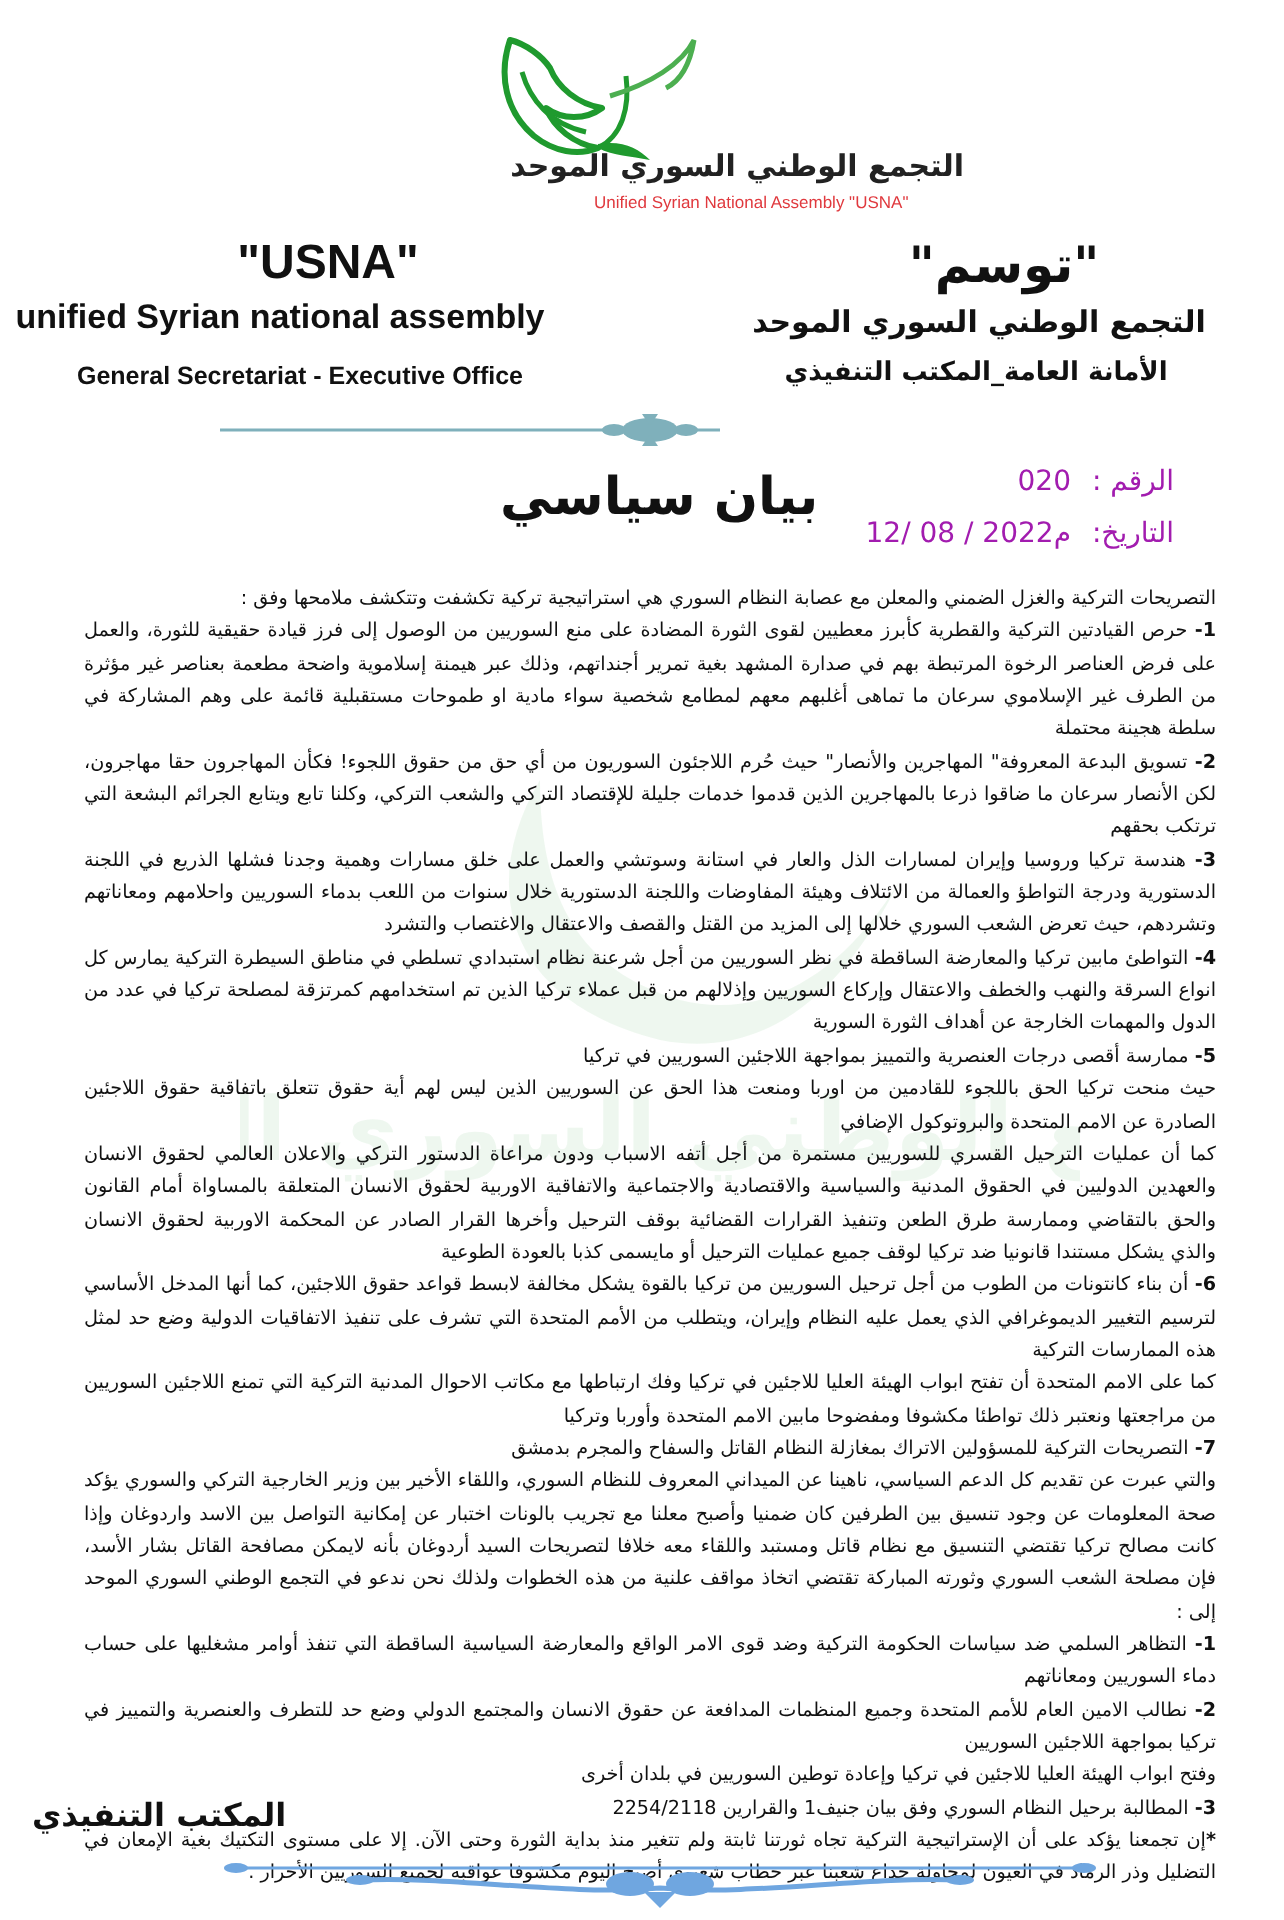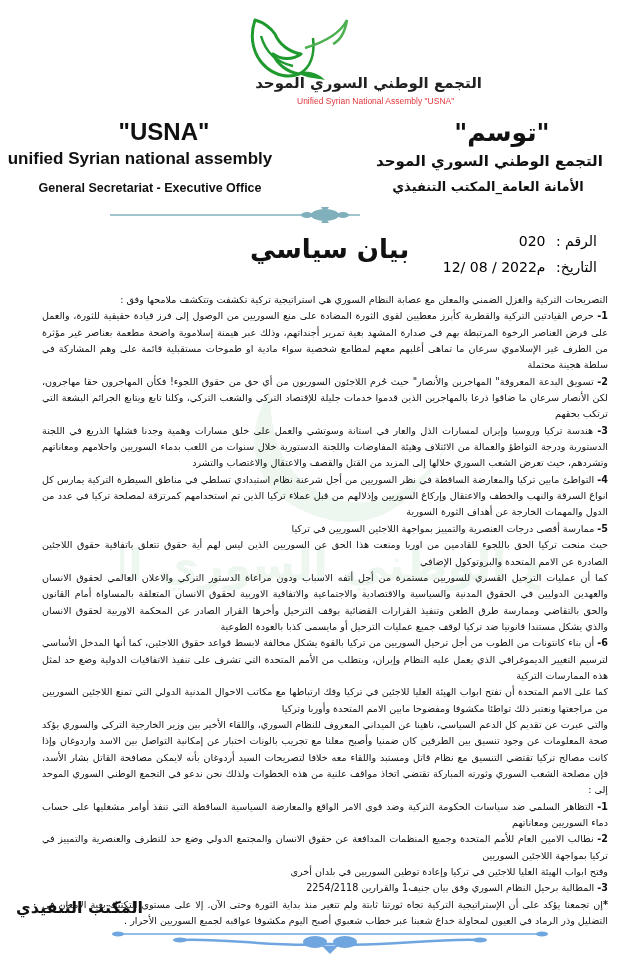--- a/index.html
+++ b/index.html
@@ -10,21 +10,21 @@
   .logo-en { position:absolute; left:82px; top:88px; width:180px; font-size:8.5px; color:#e0393e; white-space:nowrap; font-family:"Liberation Sans", sans-serif; }
   .hdr-left { position:absolute; left:0; top:118px; width:320px; text-align:center; font-family:"Liberation Sans", sans-serif; }
   .hdr-left .abbr { font-size:24px; font-weight:bold; margin-left:8px; }
   .hdr-left .full { font-size:17px; font-weight:bold; margin-top:3px; margin-left:-40px; }
   .hdr-left .office { font-size:12.5px; font-weight:bold; margin-top:12px; margin-left:-20px; }
   .hdr-right { position:absolute; right:0; top:118px; width:320px; text-align:center; direction:rtl; font-family:"DejaVu Sans", sans-serif; }
   .hdr-right .abbr { font-size:25px; font-weight:bold; margin-right:-40px; line-height:30px; }
   .hdr-right .full { font-size:15px; font-weight:bold; margin-top:4px; margin-right:-15px; }
   .hdr-right .office { font-size:13px; font-weight:bold; margin-top:9px; margin-right:-12px; }
   .divider-top { position:absolute; left:110px; top:205px; width:250px; height:20px; }
-  .meta { position:absolute; right:45px; top:228px; direction:rtl; font-size:14px; color:#000000; line-height:26px; }
+  .meta { position:absolute; right:55px; top:228px; direction:rtl; font-size:14px; color:#a21caf; line-height:26px; }
   .meta .val { direction:ltr; display:inline-block; margin-right:6px; }
   .title { position:absolute; left:250px; top:234px; font-size:26px; font-weight:bold; direction:rtl; font-family:"DejaVu Sans", sans-serif; }
   .body { position:absolute; left:42px; top:292px; width:566px; direction:rtl; text-align:justify; font-size:9.6px; line-height:16.35px; color:#111; }
   .body p { margin:0; }
   .body b { font-weight:bold; }
   .sig { position:absolute; left:16px; top:898px; font-size:16px; font-weight:bold; direction:rtl; }
   .divider-bot { position:absolute; left:90px; top:928px; width:480px; height:26px; }
   .watermark { position:absolute; left:120px; top:380px; width:420px; height:220px; opacity:0.07; pointer-events:none; }
 </style>
 </head>
@@ -86,21 +86,22 @@
 <div class="body" id="body">
     <p><span>التصريحات التركية والغزل الضمني والمعلن مع عصابة النظام السوري هي استراتيجية تركية تكشفت وتتكشف ملامحها وفق :</span></p>
     <p><b>1-</b><span> حرص القيادتين التركية والقطرية كأبرز معطيين لقوى الثورة المضادة على منع السوريين من الوصول إلى فرز قيادة حقيقية للثورة، والعمل على فرض العناصر الرخوة المرتبطة بهم في صدارة المشهد بغية تمرير أجنداتهم، وذلك عبر هيمنة إسلاموية واضحة مطعمة بعناصر غير مؤثرة من الطرف غير الإسلاموي سرعان ما تماهى أغلبهم معهم لمطامع شخصية سواء مادية او طموحات مستقبلية قائمة على وهم المشاركة في سلطة هجينة محتملة</span></p>
     <p><b>2-</b><span> تسويق البدعة المعروفة" المهاجرين والأنصار" حيث حُرم اللاجئون السوريون من أي حق من حقوق اللجوء! فكأن المهاجرون حقا مهاجرون، لكن الأنصار سرعان ما ضاقوا ذرعا بالمهاجرين الذين قدموا خدمات جليلة للإقتصاد التركي والشعب التركي، وكلنا تابع ويتابع الجرائم البشعة التي ترتكب بحقهم</span></p>
     <p><b>3-</b><span> هندسة تركيا وروسيا وإيران لمسارات الذل والعار في استانة وسوتشي والعمل على خلق مسارات وهمية وجدنا فشلها الذريع في اللجنة الدستورية ودرجة التواطؤ والعمالة من الائتلاف وهيئة المفاوضات واللجنة الدستورية خلال سنوات من اللعب بدماء السوريين واحلامهم ومعاناتهم وتشردهم، حيث تعرض الشعب السوري خلالها إلى المزيد من القتل والقصف والاعتقال والاغتصاب والتشرد</span></p>
     <p><b>4-</b><span> التواطئ مابين تركيا والمعارضة الساقطة في نظر السوريين من أجل شرعنة نظام استبدادي تسلطي في مناطق السيطرة التركية يمارس كل انواع السرقة والنهب والخطف والاعتقال وإركاع السوريين وإذلالهم من قبل عملاء تركيا الذين تم استخدامهم كمرتزقة لمصلحة تركيا في عدد من الدول والمهمات الخارجة عن أهداف الثورة السورية</span></p>
     <p><b>5-</b><span> ممارسة أقصى درجات العنصرية والتمييز بمواجهة اللاجئين السوريين في تركيا</span></p>
     <p><span>حيث منحت تركيا الحق باللجوء للقادمين من اوربا ومنعت هذا الحق عن السوريين الذين ليس لهم أية حقوق تتعلق باتفاقية حقوق اللاجئين الصادرة عن الامم المتحدة والبروتوكول الإضافي</span></p>
     <p><span>كما أن عمليات الترحيل القسري للسوريين مستمرة من أجل أتفه الاسباب ودون مراعاة الدستور التركي والاعلان العالمي لحقوق الانسان والعهدين الدوليين في الحقوق المدنية والسياسية والاقتصادية والاجتماعية والاتفاقية الاوربية لحقوق الانسان المتعلقة بالمساواة أمام القانون والحق بالتقاضي وممارسة طرق الطعن وتنفيذ القرارات القضائية بوقف الترحيل وأخرها القرار الصادر عن المحكمة الاوربية لحقوق الانسان والذي يشكل مستندا قانونيا ضد تركيا لوقف جميع عمليات الترحيل أو مايسمى كذبا بالعودة الطوعية</span></p>
     <p><b>6-</b><span> أن بناء كانتونات من الطوب من أجل ترحيل السوريين من تركيا بالقوة يشكل مخالفة لابسط قواعد حقوق اللاجئين، كما أنها المدخل الأساسي لترسيم التغيير الديموغرافي الذي يعمل عليه النظام وإيران، ويتطلب من الأمم المتحدة التي تشرف على تنفيذ الاتفاقيات الدولية وضع حد لمثل هذه الممارسات التركية</span></p>
-    <p><span>كما على الامم المتحدة أن تفتح ابواب الهيئة العليا للاجئين في تركيا وفك ارتباطها مع مكاتب الاحوال المدنية الدولي التي تمنع اللاجئين السوريين من مراجعتها ونعتبر ذلك تواطئا مكشوفا ومفضوحا مابين الامم المتحدة وأوربا وتركيا</span></p>
+    <p><span>كما على الامم المتحدة أن تفتح ابواب الهيئة العليا للاجئين في تركيا وفك ارتباطها مع مكاتب الاحوال المدنية التركية التي تمنع اللاجئين السوريين من مراجعتها ونعتبر ذلك تواطئا مكشوفا ومفضوحا مابين الامم المتحدة وأوربا وتركيا</span></p>
+    <p><b>7-</b><span> التصريحات التركية للمسؤولين الاتراك بمغازلة النظام القاتل والسفاح والمجرم بدمشق</span></p>
     <p><span>والتي عبرت عن تقديم كل الدعم السياسي، ناهينا عن الميداني المعروف للنظام السوري، واللقاء الأخير بين وزير الخارجية التركي والسوري يؤكد صحة المعلومات عن وجود تنسيق بين الطرفين كان ضمنيا وأصبح معلنا مع تجريب بالونات اختبار عن إمكانية التواصل بين الاسد واردوغان وإذا كانت مصالح تركيا تقتضي التنسيق مع نظام قاتل ومستبد واللقاء معه خلافا لتصريحات السيد أردوغان بأنه لايمكن مصافحة القاتل بشار الأسد، فإن مصلحة الشعب السوري وثورته المباركة تقتضي اتخاذ مواقف علنية من هذه الخطوات ولذلك نحن ندعو في التجمع الوطني السوري الموحد إلى :</span></p>
     <p><b>1-</b><span> التظاهر السلمي ضد سياسات الحكومة التركية وضد قوى الامر الواقع والمعارضة السياسية الساقطة التي تنفذ أوامر مشغليها على حساب دماء السوريين ومعاناتهم</span></p>
     <p><b>2-</b><span> نطالب الامين العام للأمم المتحدة وجميع المنظمات المدافعة عن حقوق الانسان والمجتمع الدولي وضع حد للتطرف والعنصرية والتمييز في تركيا بمواجهة اللاجئين السوريين</span></p>
     <p><span>وفتح ابواب الهيئة العليا للاجئين في تركيا وإعادة توطين السوريين في بلدان أخرى</span></p>
     <p><b>3-</b><span> المطالبة برحيل النظام السوري وفق بيان جنيف1 والقرارين 2254/2118</span></p>
     <p><b>*</b><span>إن تجمعنا يؤكد على أن الإستراتيجية التركية تجاه ثورتنا ثابتة ولم تتغير منذ بداية الثورة وحتى الآن. إلا على مستوى التكتيك بغية الإمعان في التضليل وذر الرماد في العيون لمحاولة خداع شعبنا عبر خطاب شعبوي أصبح اليوم مكشوفا عواقبه لجميع السوريين الأحرار .</span></p>
   </div>
 
 <div class="sig">المكتب التنفيذي</div>
 

